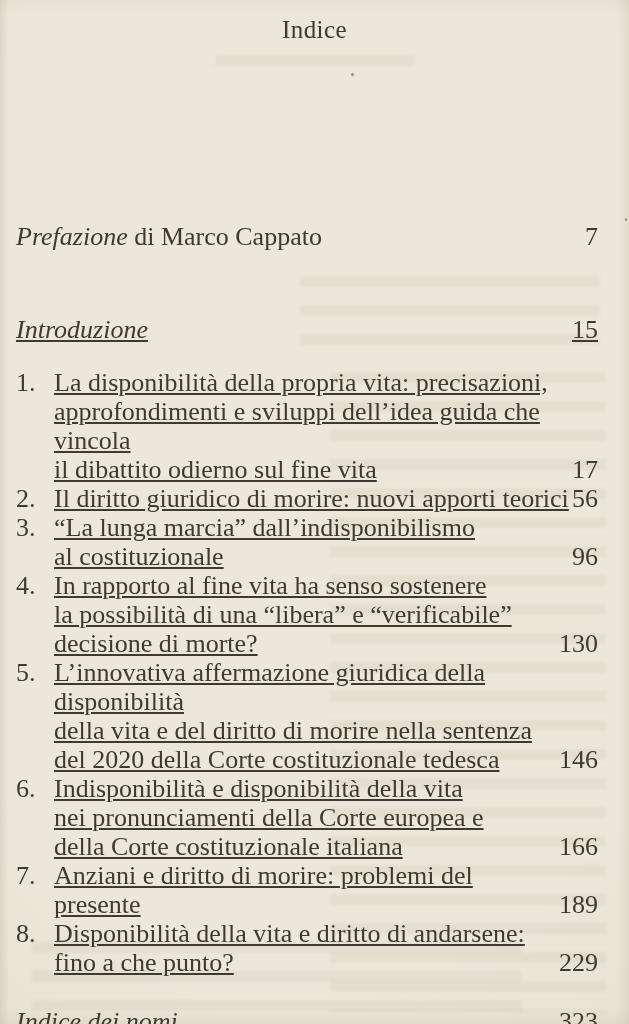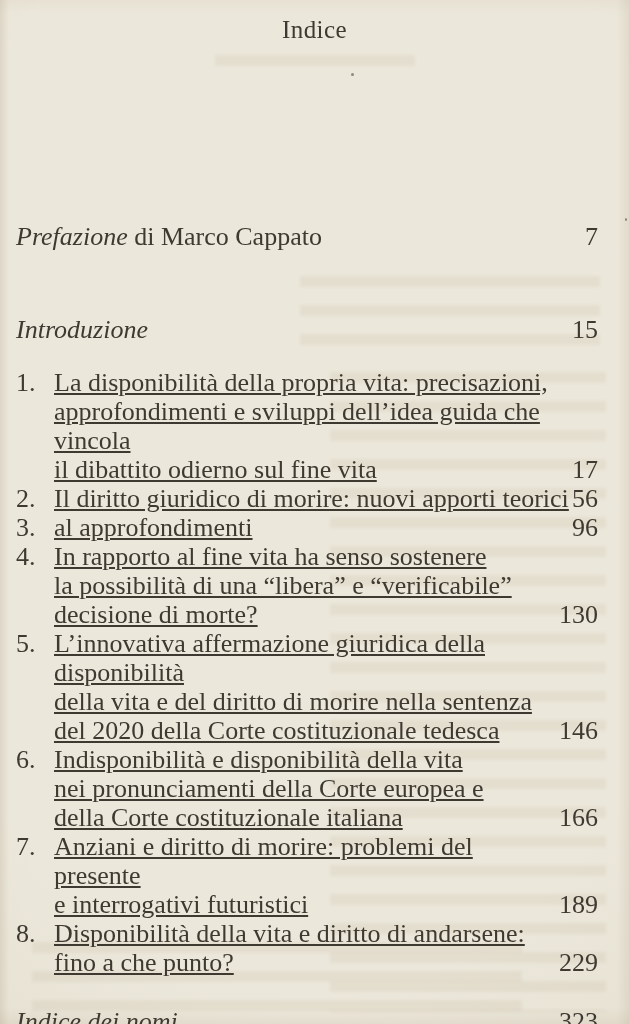--- a/index.html
+++ b/index.html
@@ -76,21 +76,21 @@
     display: flex;
     align-items: flex-end;
   }
   .row .label { flex: 1 1 auto; }
   .row .label i { font-style: italic; }
   .pg {
     flex: 0 0 auto;
     align-self: flex-end;
     text-align: right;
   }
-  .row-introduzione { margin-top: 64px; }
+  .row-introduzione { margin-top: 64px; text-decoration: underline; }
   .chapters { margin-top: 24px; }
   .item { display: flex; }
   .item .num {
     flex: 0 0 38px;
     width: 38px;
   }
   .item .text { flex: 1 1 auto; }
   .item .text .line { display: block; text-decoration: underline; }
   .row-indice-nomi { margin-top: 30px; }
 </style>
@@ -136,21 +136,22 @@
         <span class="num">2.</span>
         <span class="text">
           <span class="line">Il diritto giuridico di morire: nuovi apporti teorici</span>
         </span>
         <span class="pg">56</span>
       </div>
 
       <div class="item">
         <span class="num">3.</span>
         <span class="text">
-          <span class="line">al approfondimenti</span>
+          <span class="line">“La lunga marcia” dall’indisponibilismo</span>
+          <span class="line">al costituzionale</span>
         </span>
         <span class="pg">96</span>
       </div>
 
       <div class="item">
         <span class="num">4.</span>
         <span class="text">
           <span class="line">In rapporto al fine vita ha senso sostenere</span>
           <span class="line">la possibilità di una “libera” e “verificabile”</span>
           <span class="line">decisione di morte?</span>
@@ -175,21 +176,20 @@
           <span class="line">nei pronunciamenti della Corte europea e</span>
           <span class="line">della Corte costituzionale italiana</span>
         </span>
         <span class="pg">166</span>
       </div>
 
       <div class="item">
         <span class="num">7.</span>
         <span class="text">
           <span class="line">Anziani e diritto di morire: problemi del presente</span>
-          <span class="line">e interrogativi futuristici</span>
         </span>
         <span class="pg">189</span>
       </div>
 
       <div class="item">
         <span class="num">8.</span>
         <span class="text">
           <span class="line">Disponibilità della vita e diritto di andarsene:</span>
           <span class="line">fino a che punto?</span>
         </span>

